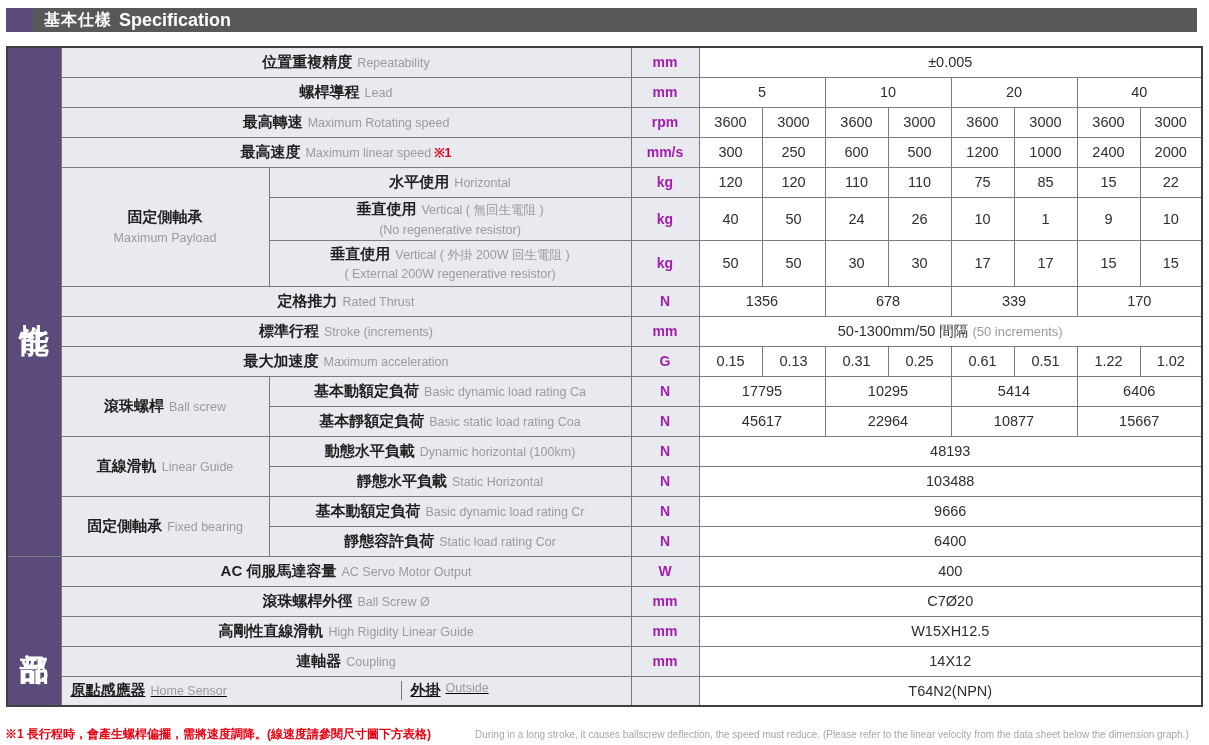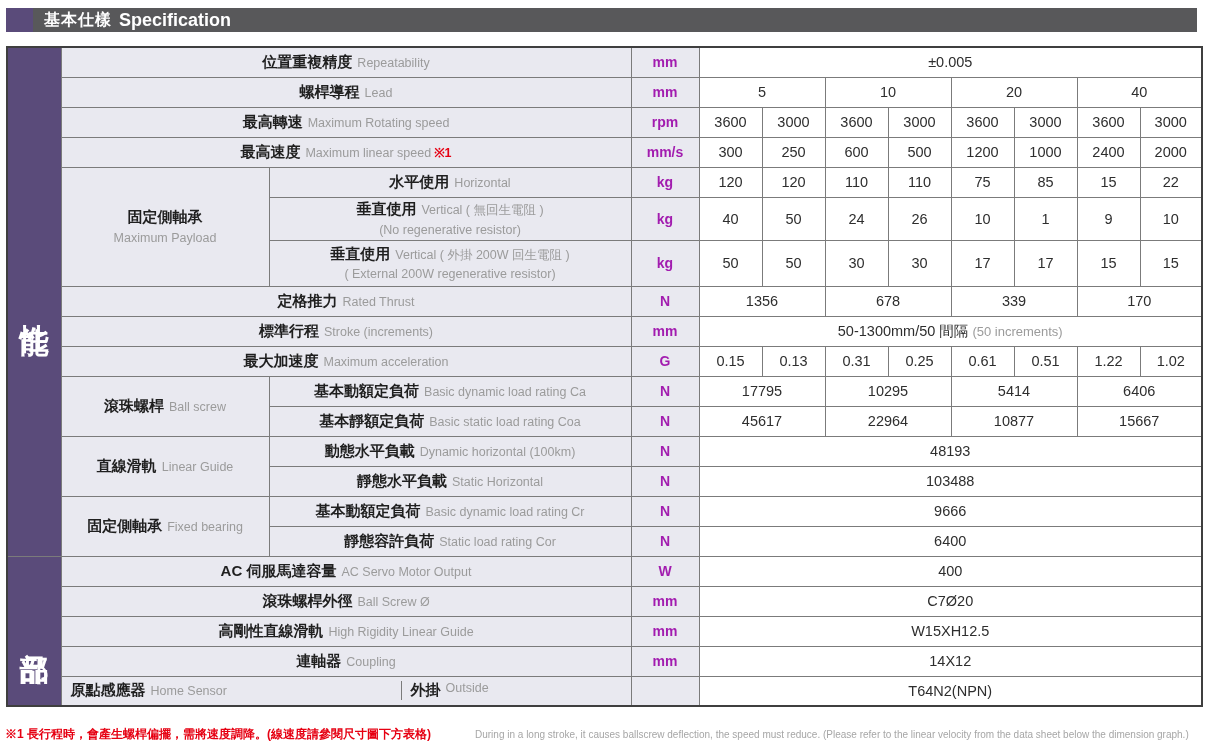--- a/index.html
+++ b/index.html
@@ -29,21 +29,21 @@
   .en{font-size:12.5px;color:#9b9b9b;margin-left:5px;}
   .en2{font-size:12.5px;color:#9b9b9b;}
   .red{color:#e60012;font-weight:bold;font-size:12.5px;margin-left:3px;}
   .two-line{line-height:1.2;}
 
   td.unit{background:#e9e9f0;text-align:center;vertical-align:middle;font-size:14px;font-weight:bold;color:#a21caf;}
   td.val{background:#ffffff;text-align:center;vertical-align:middle;font-size:14.5px;color:#2e2e2e;}
   td.val .gray{color:#9b9b9b;font-size:13px;}
 
   td.split{background:#e9e9f0;padding:0;}
-  .split-inner{display:flex;height:100%;align-items:stretch;}
+  .split-inner{display:flex;height:100%;align-items:stretch;text-decoration:underline;}
   .split-a{flex:0 0 330px;border-right:1px solid #7b7b7b;display:flex;align-items:center;padding-left:9px;}
   .split-b{flex:1;display:flex;align-items:flex-start;padding-left:9px;}
 
   
   .footnote{position:absolute;top:724px;left:5px;width:1200px;white-space:nowrap;}
   .fn-red{color:#e60012;font-weight:bold;font-size:12px;}
   .fn-gray{color:#a6a6a6;font-size:10px;margin-left:44px;}
 </style>
 </head>
 <body>

